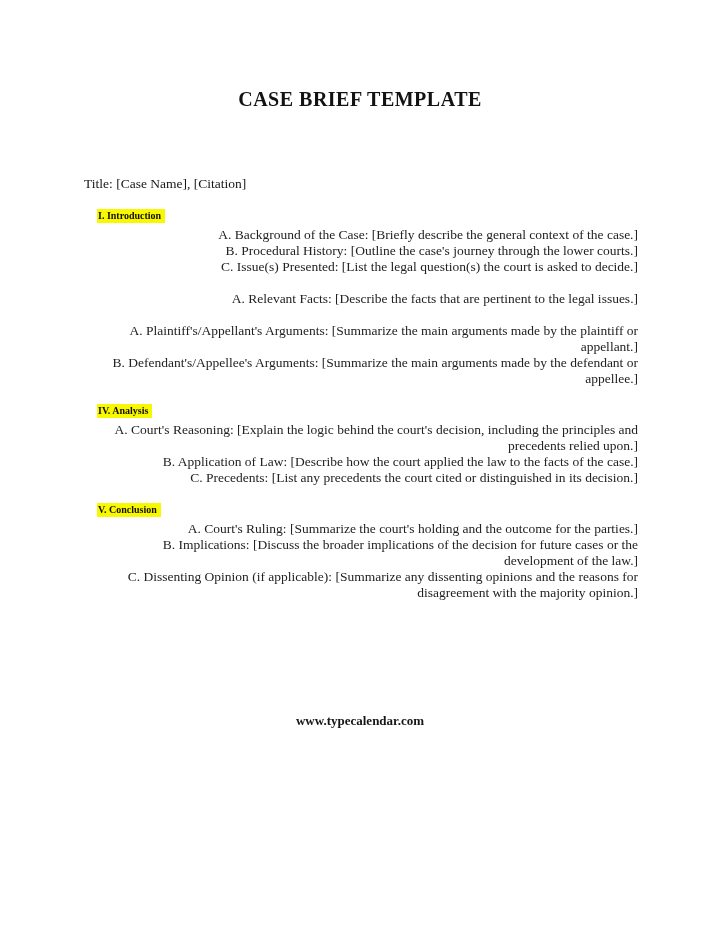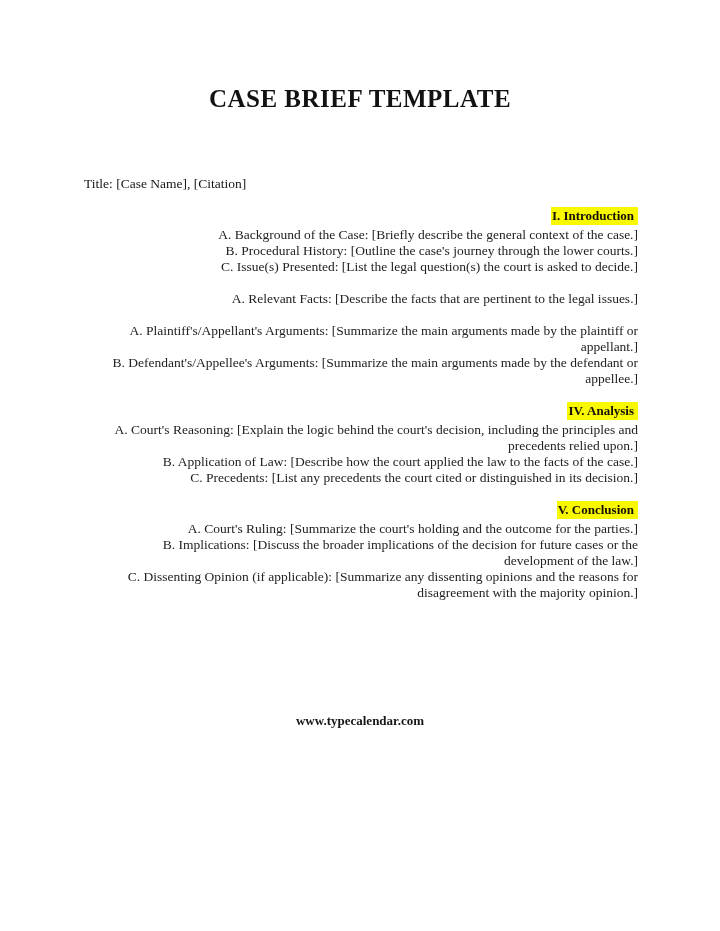--- a/index.html
+++ b/index.html
@@ -14,44 +14,43 @@
     margin: 0 auto;
     background: #ffffff;
     font-family: "Liberation Serif", "DejaVu Serif", serif;
     color: #1e1e1e;
     overflow: hidden;
   }
   .doc-title {
     margin: 0;
     padding-top: 84px;
     text-align: center;
-    font-size: 25px;
+    font-size: 20px;
     line-height: 30px;
     font-weight: bold;
     color: #121212;
     letter-spacing: 0.5px;
   }
   .case-title-line {
     margin: 62px 84px 0 84px;
     font-size: 13.5px;
     line-height: 16px;
     font-weight: normal;
     color: #161616;
   }
   .doc-section {
     margin: 16px 82px 0 84px;
     font-size: 13.5px;
     line-height: 16px;
   }
   .section-heading {
     margin: 0 0 3px 13px;
-    font-size: 13px;
+    font-size: 10px;
     line-height: 16px;
     font-weight: bold;
-    text-align: right;
   }
   .hl {
     background: #f8f800;
     color: #151005;
     padding: 1px 4px 2px 1px;
   }
   .item {
     margin: 0;
     text-indent: 12px;
     color: #222222;

